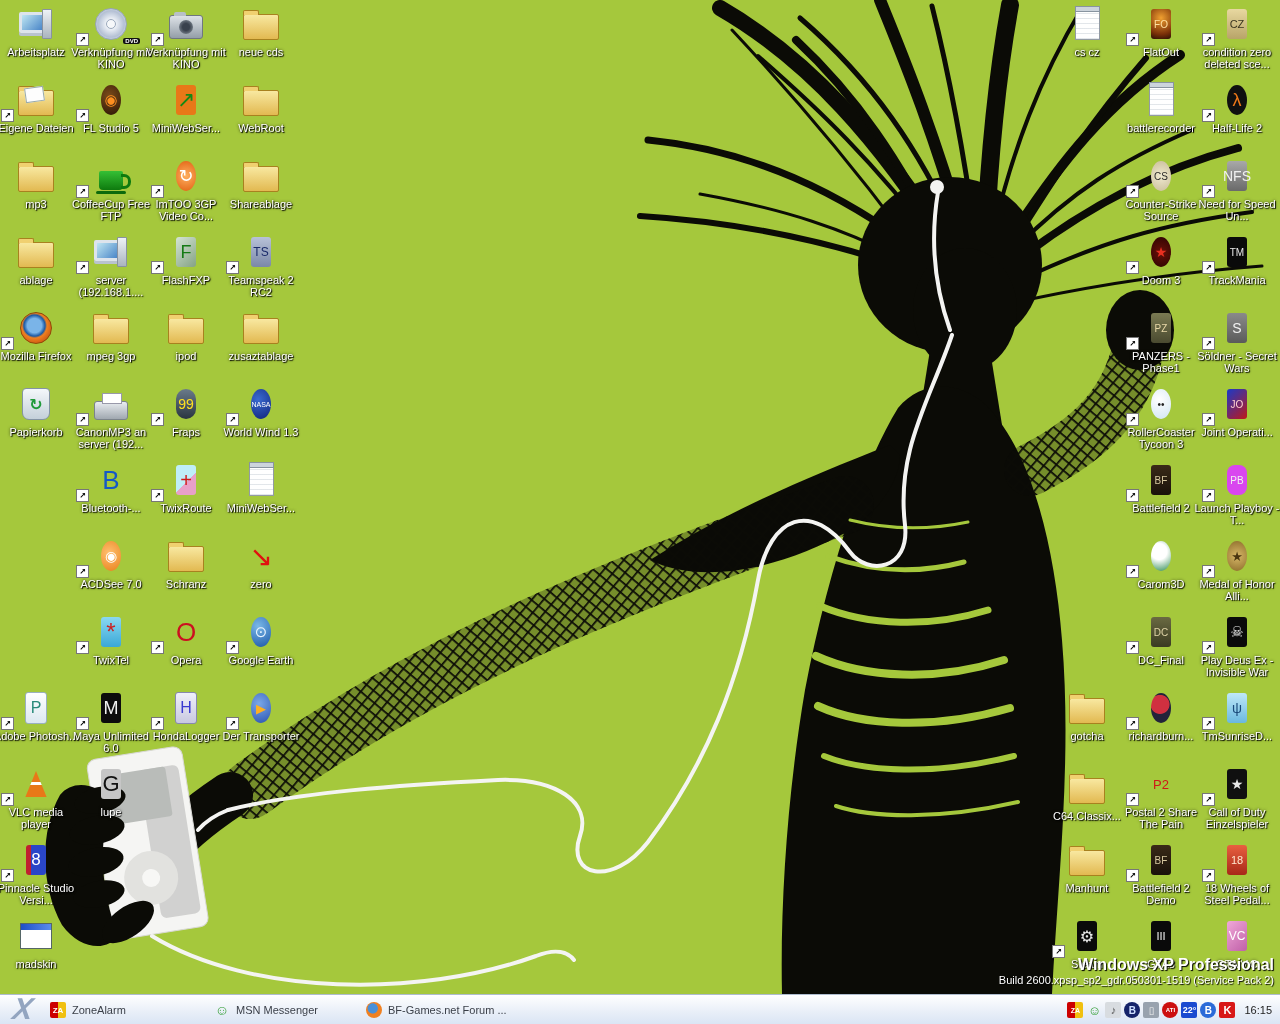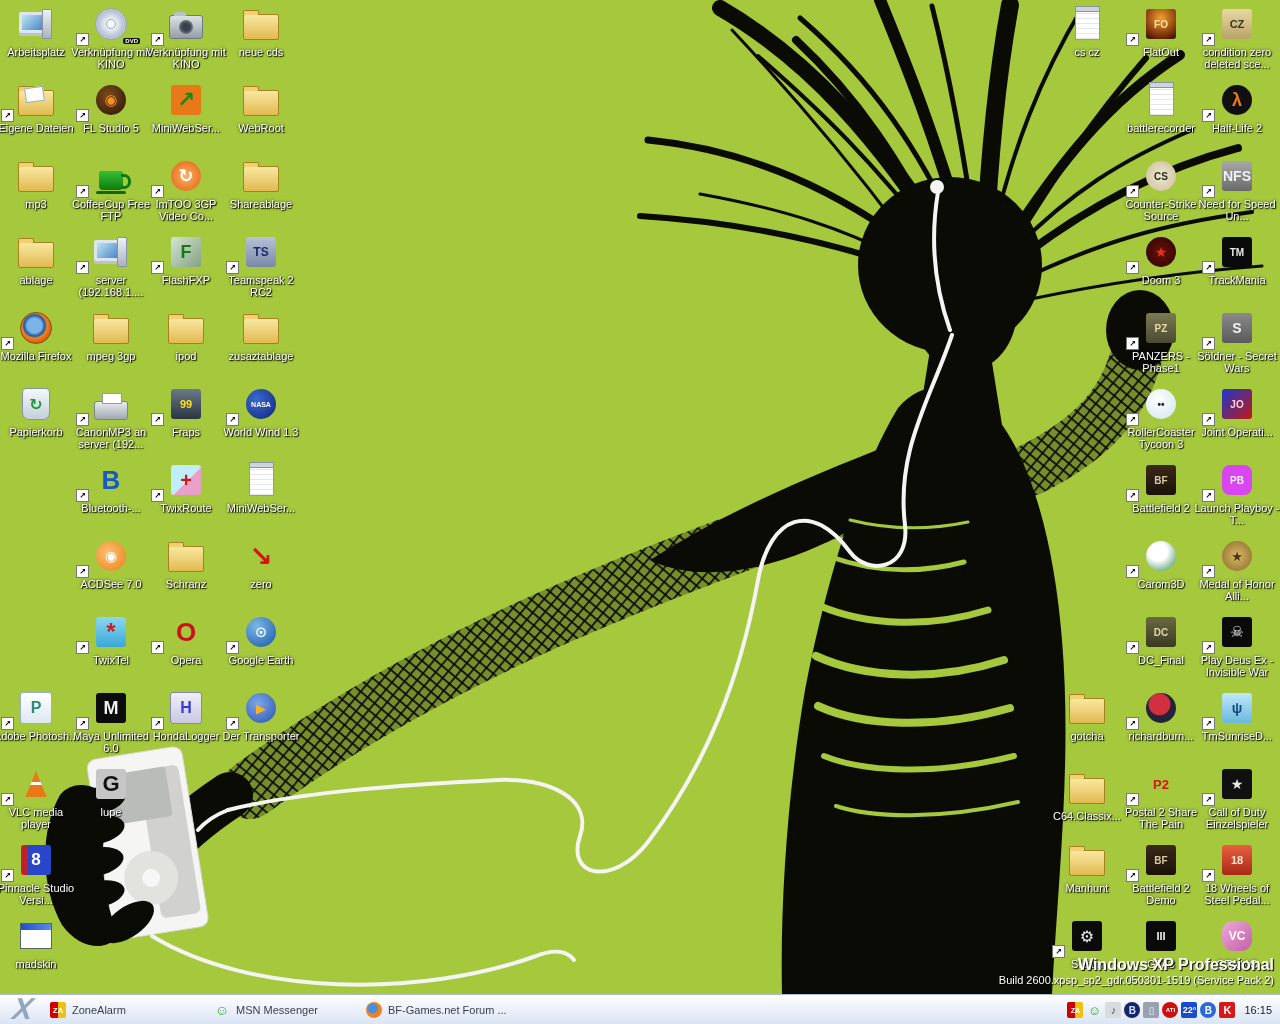--- a/index.html
+++ b/index.html
@@ -8,21 +8,21 @@
   .wall{position:absolute;left:0;top:0;width:1280px;height:994px;display:block;}
   
   .dicon{position:absolute;width:86px;display:flex;flex-direction:column;align-items:center;cursor:default;}
   .art{position:relative;height:40px;width:100%;display:flex;align-items:center;justify-content:center;}
   .lbl{margin-top:2px;text-align:center;color:#fff;font-size:11px;line-height:1.12;max-width:86px;
        text-shadow:1px 1px 1px #000,0 0 3px rgba(0,0,0,.75);}
   .sc{position:absolute;left:8px;bottom:-2px;width:11px;height:11px;background:#fff;border:1px solid #777;
       display:flex;align-items:center;justify-content:center;font-size:8px;font-weight:bold;color:#000;z-index:3;}
   .badge{position:absolute;right:14px;bottom:0;background:#111;color:#fff;font-size:6px;font-weight:bold;
       padding:0 2px;border-radius:2px;z-index:3;}
-  .ic-tile{display:flex;align-items:center;justify-content:center;font-weight:bold;width:30px;height:30px;}
+  .ic-tile{display:flex;align-items:center;justify-content:center;font-weight:normal;width:20px;height:30px;}
   .ic-folder{width:34px;height:24px;background:linear-gradient(#f8e8a0,#e2b951);border:1px solid #a8811f;
       border-radius:2px;position:relative;margin-top:6px;}
   .ic-folder::before{content:"";position:absolute;top:-5px;left:-1px;width:14px;height:4px;background:#f0d070;
       border:1px solid #a8811f;border-bottom:none;border-radius:2px 2px 0 0;}
   .ic-docs::after{content:"";position:absolute;left:6px;top:-4px;width:17px;height:13px;background:#fdfdfd;
       border:1px solid #9aa;transform:rotate(-8deg);}
   .ic-computer{width:34px;height:30px;position:relative;}
   .ic-computer::before{content:"";position:absolute;left:0;top:3px;width:20px;height:15px;
       background:linear-gradient(135deg,#bfe6f2,#4a86c8);border:3px solid #dde4ec;border-radius:2px;
       box-shadow:0 3px 0 #b9c3ce;}
@@ -301,21 +301,21 @@
       </div>
       <div class="dicon" style="left: 68px; top: 384px;">
         <div class="art">
           <div class="ic-printer"></div>
           <span class="sc">↗</span>
         </div>
         <div class="lbl">CanonMP3 an server (192...</div>
       </div>
       <div class="dicon" style="left: 143px; top: 384px;">
         <div class="art">
-          <div class="ic-tile" style="background: linear-gradient(rgb(106, 122, 138), rgb(42, 53, 64)); color: rgb(255, 224, 32); font-size: 11px; border-radius: 3px;">99</div>
+          <div class="ic-tile" style="background: linear-gradient(rgb(106, 122, 138), rgb(42, 53, 64)); color: rgb(255, 224, 32); font-size: 14px; border-radius: 13px;">99</div>
           <span class="sc">↗</span>
         </div>
         <div class="lbl">Fraps</div>
       </div>
       <div class="dicon" style="left: 218px; top: 384px;">
         <div class="art">
           <div class="ic-tile" style="background: radial-gradient(circle at 35% 35%, rgb(58, 106, 208), rgb(16, 36, 122)); color: rgb(255, 255, 255); font-size: 7px; border-radius: 50%;">NASA</div>
           <span class="sc">↗</span>
         </div>
         <div class="lbl">World Wind 1.3</div>
@@ -633,21 +633,21 @@
         <div class="lbl">Steam</div>
       </div>
       <div class="dicon" style="left: 1118px; top: 916px;">
         <div class="art">
           <div class="ic-tile" style="background: rgb(10, 10, 10); color: rgb(240, 240, 240); font-size: 11px; border-radius: 3px;">III</div>
         </div>
         <div class="lbl">GTA3</div>
       </div>
       <div class="dicon" style="left: 1194px; top: 916px;">
         <div class="art">
-          <div class="ic-tile" style="background: linear-gradient(135deg, rgb(240, 168, 216), rgb(192, 96, 168)); color: rgb(255, 255, 255); font-size: 12px; border-radius: 11px;">VC</div>
+          <div class="ic-tile" style="background: linear-gradient(135deg, rgb(240, 168, 216), rgb(192, 96, 168)); color: rgb(255, 255, 255); font-size: 12px; border-radius: 3px;">VC</div>
         </div>
         <div class="lbl">GTA V.C</div>
       </div>
     </div>
 
   <div class="ver">
     <div class="l1">Windows XP Professional</div>
     <div class="l2">Build 2600.xpsp_sp2_gdr.050301-1519 (Service Pack 2)</div>
   </div>
 </div>

